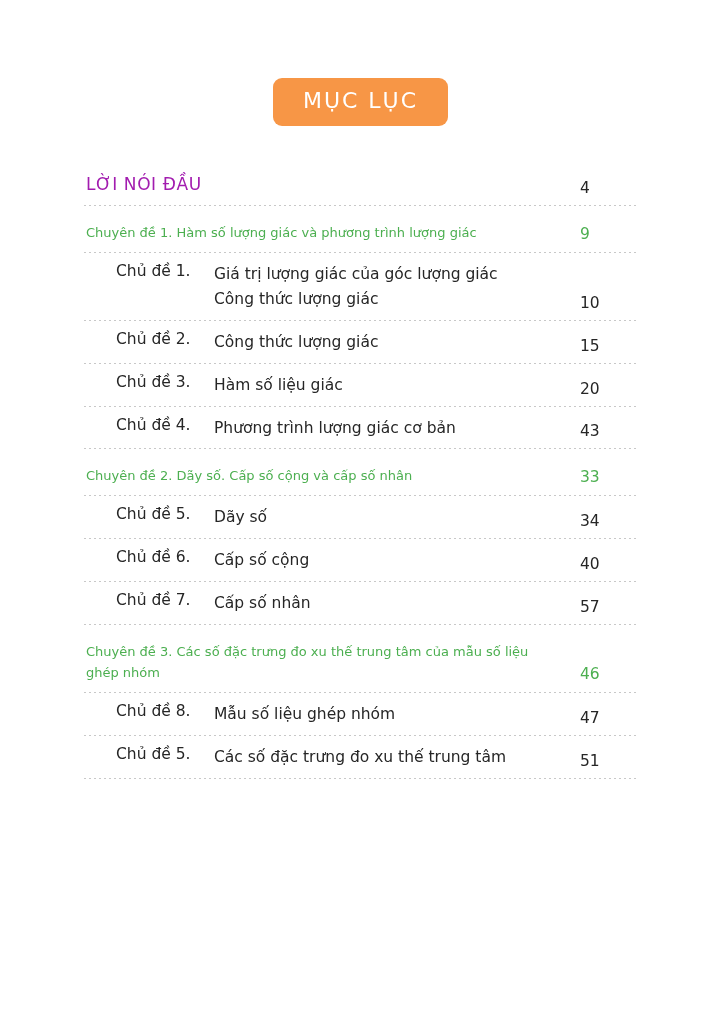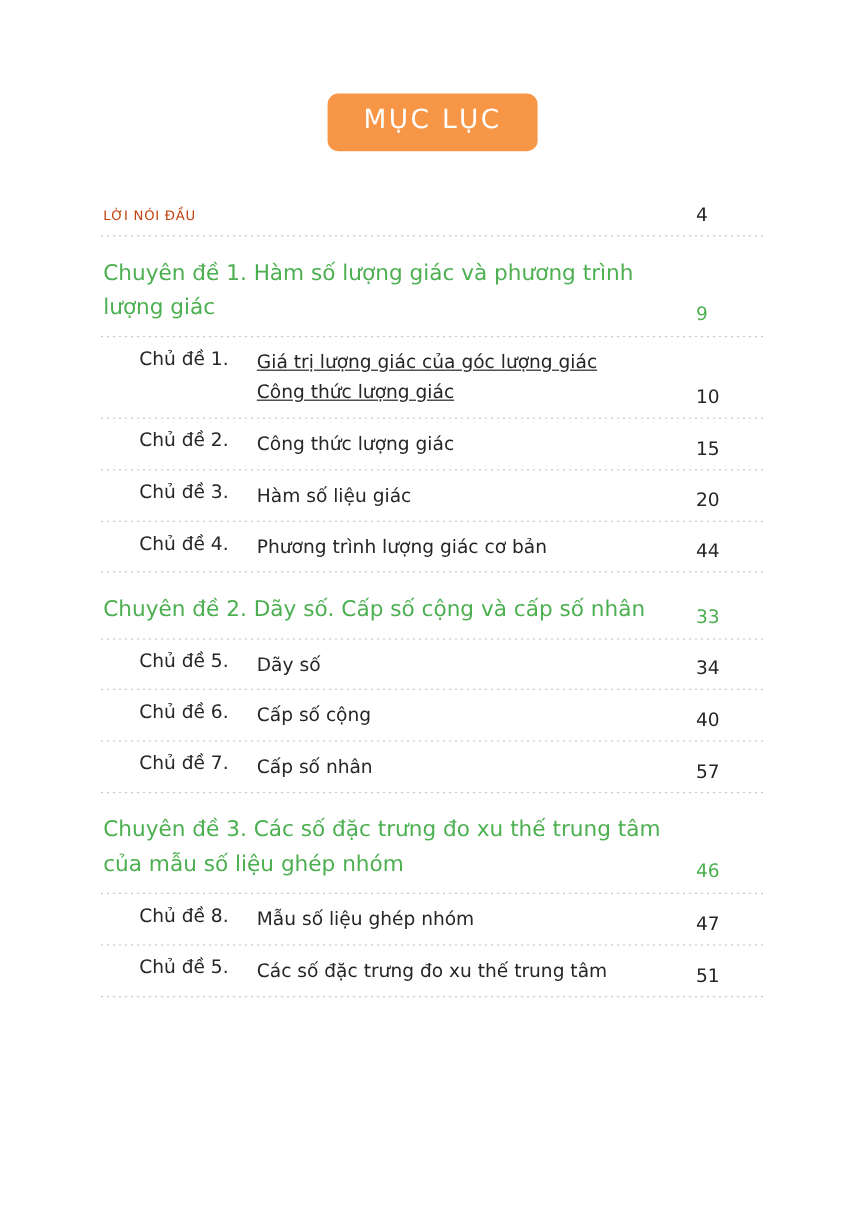--- a/index.html
+++ b/index.html
@@ -64,32 +64,32 @@
     background-image: repeating-linear-gradient(to right, #c8c8c8 0 2px, transparent 2px 5px);
   }
   .row .label {
     font-size: 15.5px;
     line-height: 1.55;
     color: #262626;
   }
   
   .row-preface .label {
     letter-spacing: 0.6px;
-    font-size: 11px;
-    color: #c2410c;
+    font-size: 17px;
+    color: #a21caf;
     padding-left: 2px;
   }
   
   .row-chapter {
     padding-top: 16px;
     padding-bottom: 10px;
   }
   .row-chapter .label {
     color: #4caf50;
-    font-size: 18px;
+    font-size: 13px;
     max-width: 470px;
     padding-left: 2px;
     line-height: 1.62;
   }
   
   .row-topic {
     padding-left: 32px;
   }
   .row-topic .topic-num {
     width: 98px;
@@ -136,38 +136,38 @@
       <div class="label">LỜI NÓI ĐẦU</div>
       <div class="page-num">4</div>
     </div>
 
     <div class="row row-chapter dotted">
       <div class="label">Chuyên đề 1. Hàm số lượng giác và phương trình lượng giác</div>
       <div class="page-num">9</div>
     </div>
     <div class="row row-topic dotted">
       <div class="topic-num">Chủ đề 1.</div>
-      <div class="topic-name" style="white-space: pre-line; text-decoration: underline;">Giá trị lượng giác của góc lượng giác
+      <div class="topic-name" style="white-space: pre-line;">Giá trị lượng giác của góc lượng giác
 Công thức lượng giác</div>
       <div class="page-num">10</div>
     </div>
     <div class="row row-topic dotted">
       <div class="topic-num">Chủ đề 2.</div>
       <div class="topic-name">Công thức lượng giác</div>
       <div class="page-num">15</div>
     </div>
     <div class="row row-topic dotted">
       <div class="topic-num">Chủ đề 3.</div>
       <div class="topic-name">Hàm số liệu giác</div>
       <div class="page-num">20</div>
     </div>
     <div class="row row-topic dotted">
       <div class="topic-num">Chủ đề 4.</div>
       <div class="topic-name">Phương trình lượng giác cơ bản</div>
-      <div class="page-num">44</div>
+      <div class="page-num">43</div>
     </div>
 
     <div class="row row-chapter dotted">
       <div class="label">Chuyên đề 2. Dãy số. Cấp số cộng và cấp số nhân</div>
       <div class="page-num">33</div>
     </div>
     <div class="row row-topic dotted">
       <div class="topic-num">Chủ đề 5.</div>
       <div class="topic-name">Dãy số</div>
       <div class="page-num">34</div>

